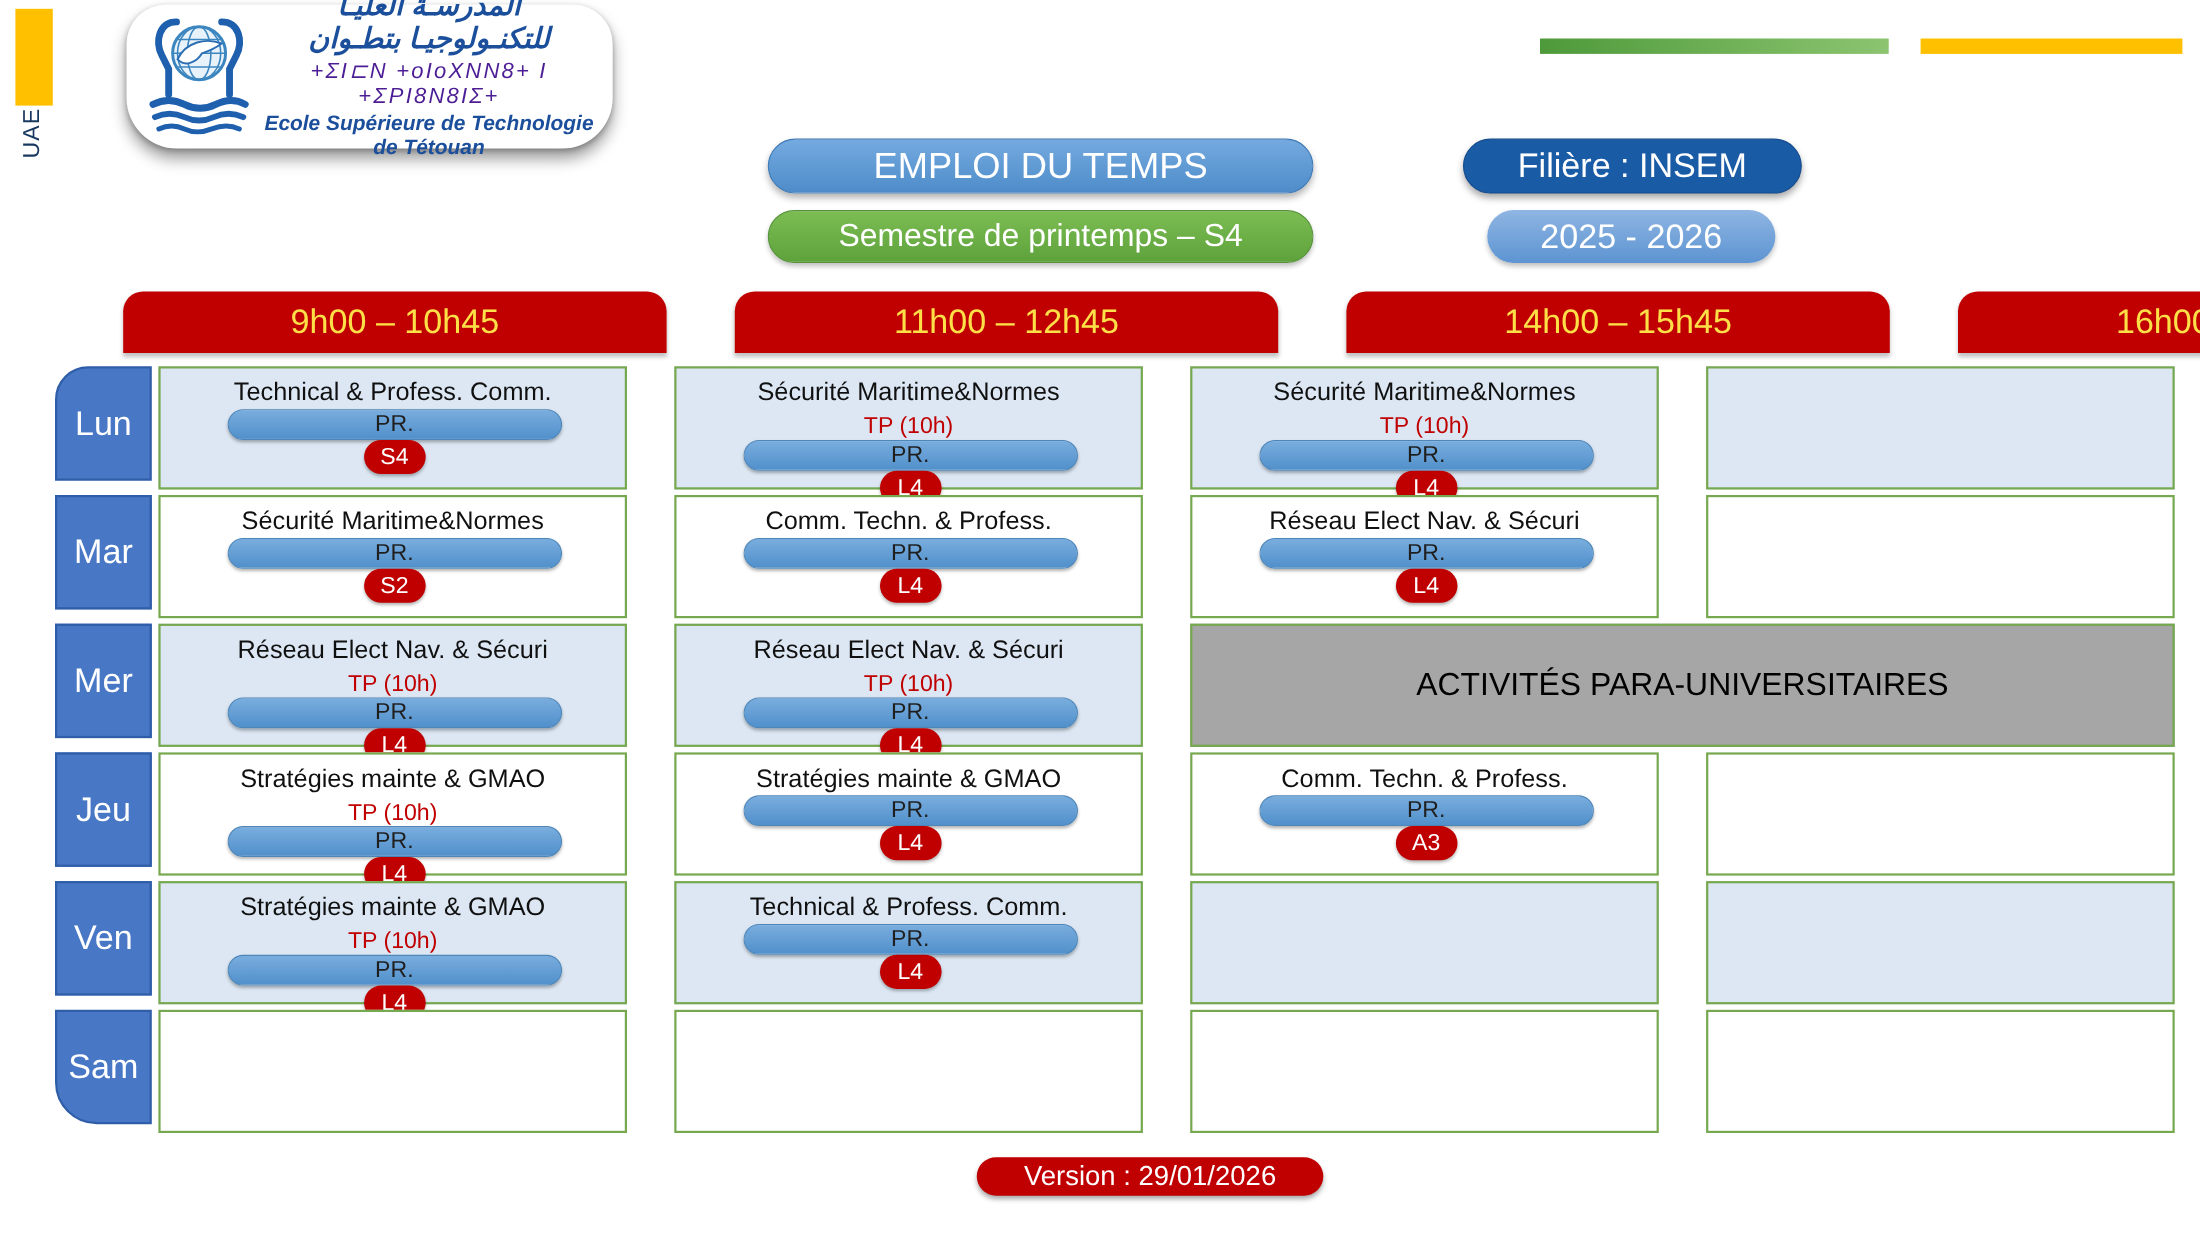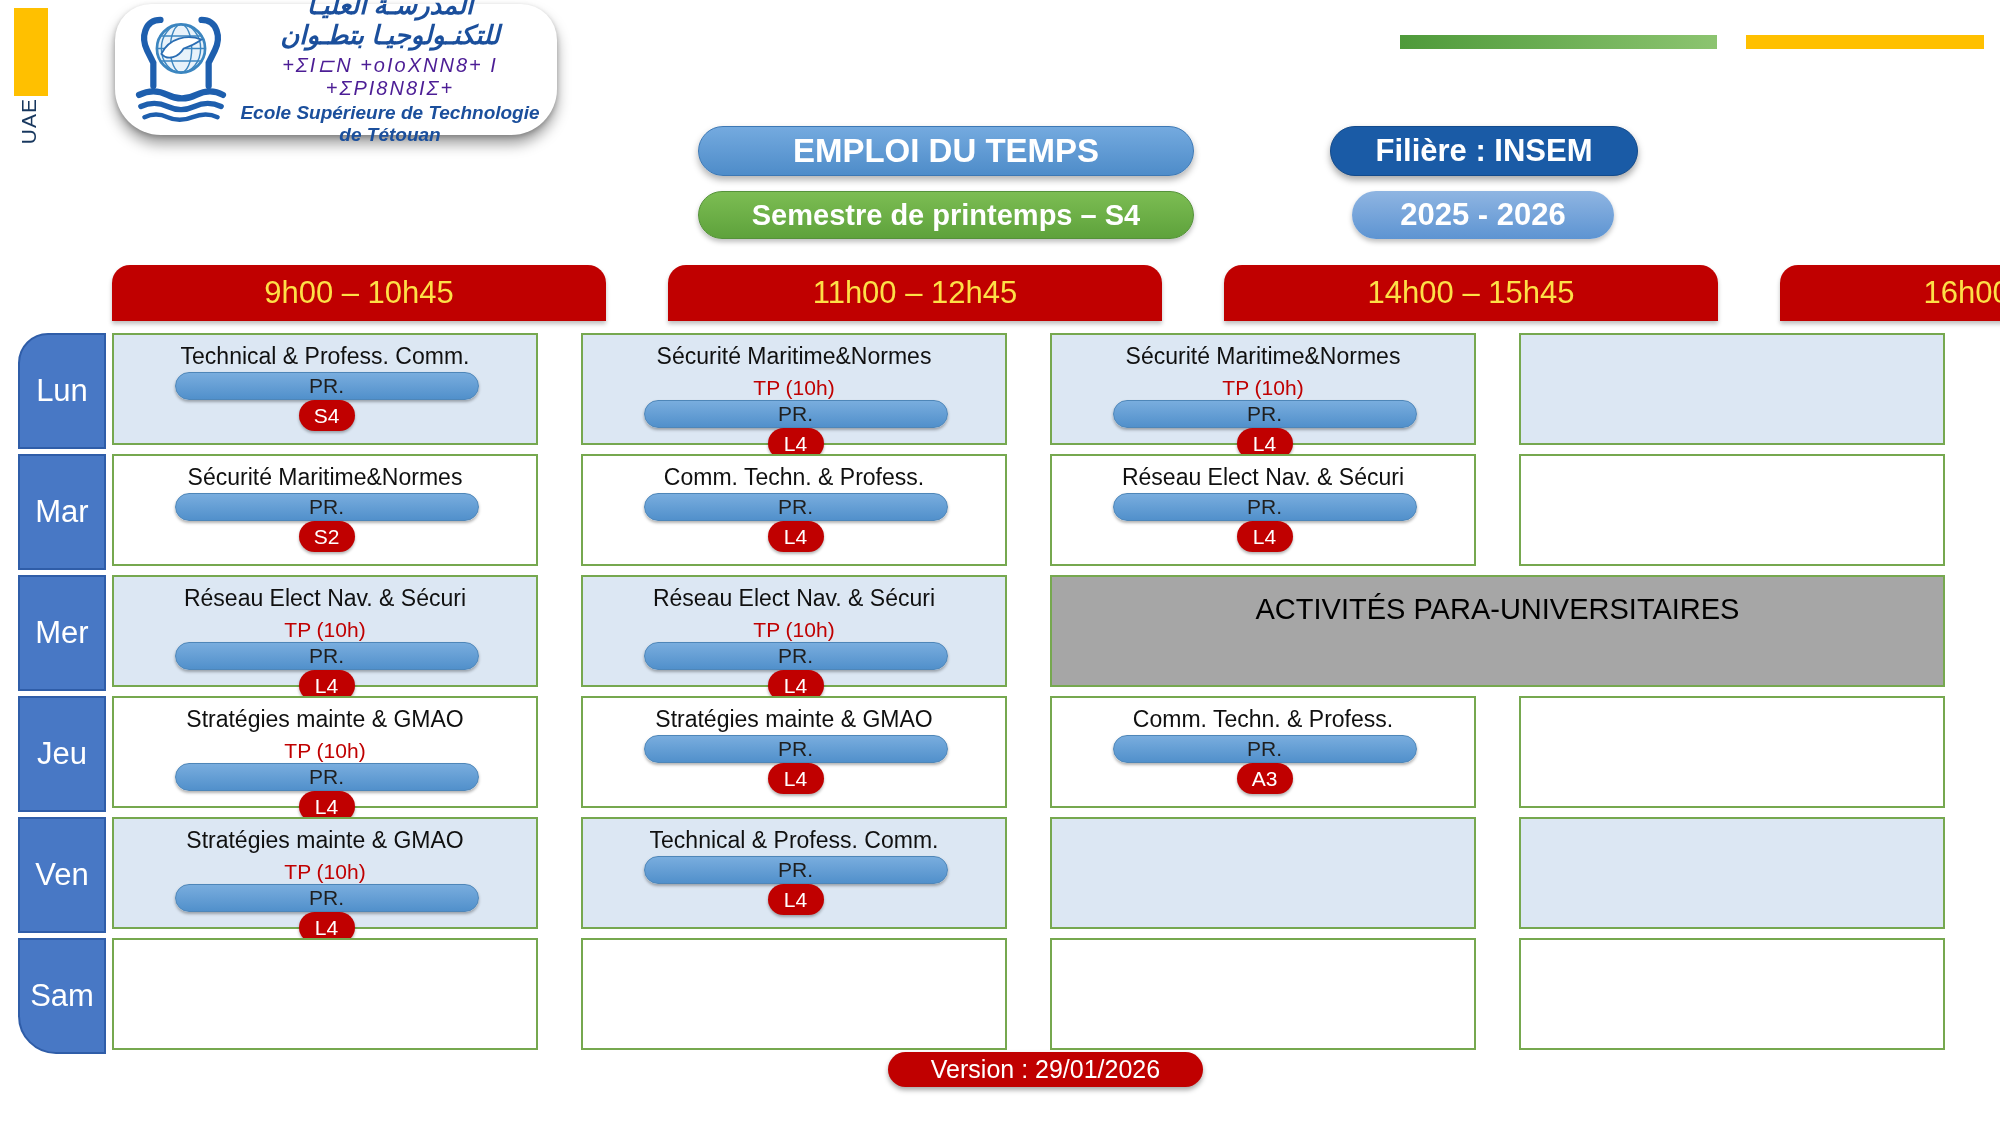--- a/index.html
+++ b/index.html
@@ -22,50 +22,50 @@
   .logo-tif{font-size:20px;color:#4c1d95;letter-spacing:2px;margin:3px 0 2px;}
   .logo-fr{font-size:19px;font-weight:bold;color:#1B4F9C;}
 
   
   .bar{position:absolute;top:35px;height:14px;}
   .bar-green{left:1400px;width:317px;background:linear-gradient(90deg,#4E9A3A,#8CC470);}
   .bar-yellow{left:1746px;width:238px;background:#FFC000;}
 
   
   .pill{position:absolute;display:flex;align-items:center;justify-content:center;
-        color:#fff;font-weight:bold;box-sizing:border-box;}
+        color:#fff;font-weight:normal;box-sizing:border-box;}
   .title-pill{left:698px;top:126px;width:496px;height:50px;border-radius:25px;font-size:33px;
         background:linear-gradient(180deg,#74AADF,#4E8CC9);border:1px solid #3D78B4;
         box-shadow:0 4px 7px rgba(0,0,0,.3);}
   .semester-pill{left:698px;top:191px;width:496px;height:48px;border-radius:24px;font-size:29px;
         background:linear-gradient(180deg,#7CBD53,#5EA23C);border:1px solid #55923A;
         box-shadow:0 3px 5px rgba(0,0,0,.25);}
   .filiere-pill{left:1330px;top:126px;width:308px;height:50px;border-radius:25px;font-size:31px;
         background:#1A5BA6;border:1px solid #134B8C;box-shadow:0 4px 7px rgba(0,0,0,.35);}
   .year-pill{left:1352px;top:191px;width:262px;height:48px;border-radius:24px;font-size:31px;
         background:linear-gradient(180deg,#8FB5E2,#5D94D2);box-shadow:0 3px 5px rgba(0,0,0,.25);}
 
   
   .timetable{position:absolute;left:18px;top:265px;}
   .t-header-row{display:flex;margin-bottom:12px;}
   .day-spacer{width:88px;margin-right:6px;flex:0 0 auto;}
   .time-header{width:494px;margin-right:62px;height:56px;background:#C00000;
         border-radius:18px 18px 0 0;color:#fde047;font-size:31px;
         display:flex;align-items:center;justify-content:center;box-shadow:0 3px 4px rgba(0,0,0,.25);}
   .t-row{display:flex;margin-bottom:5px;}
-  .day-cell{width:88px;height:116px;margin-right:6px;flex:0 0 auto;background:#4878C5;
+  .day-cell{width:88px;height:104px;margin-right:6px;flex:0 0 auto;background:#4878C5;
         border:2px solid #2F5DA8;color:#fff;font-size:31px;box-sizing:border-box;
-        display:flex;align-items:center;justify-content:center;}
+        display:flex;align-items:center;justify-content:center;margin-left:32px;}
   .t-row.first .day-cell{border-top-left-radius:30px;}
   .t-row.last .day-cell{border-bottom-left-radius:38px;}
   .cell{width:426px;height:112px;margin-right:43px;box-sizing:border-box;background:#fff;
         border:2px solid #76A84F;display:flex;flex-direction:column;align-items:center;
         padding:8px 0 12px;}
   .cell.shaded{background:#DCE7F3;}
-  .cell.merged{width:895px;background:#A6A6A6;padding:16px;}
+  .cell.merged{width:895px;background:#A6A6A6;justify-content:center;padding:16px;}
   .merged-label{font-size:29px;color:#000;}
   .course-title{font-size:23px;color:#101010;}
   .tp-note{font-size:21px;color:#C00000;margin-top:6px;}
   .pill-row{margin-top:auto;width:100%;display:flex;align-items:center;
         justify-content:space-between;padding:0 20px 0 23px;box-sizing:border-box;flex-direction:column;}
   .teacher-pill{width:304px;height:28px;border-radius:14px;
         background:linear-gradient(180deg,#79ADDE,#5190CB);border:1px solid #4E86B8;
         display:flex;align-items:center;justify-content:center;font-size:21px;color:#1F1F1F;
         box-shadow:0 2px 3px rgba(0,0,0,.3);box-sizing:border-box;}
   .badge{min-width:56px;height:31px;border-radius:16px;background:#C00000;color:#fff;

